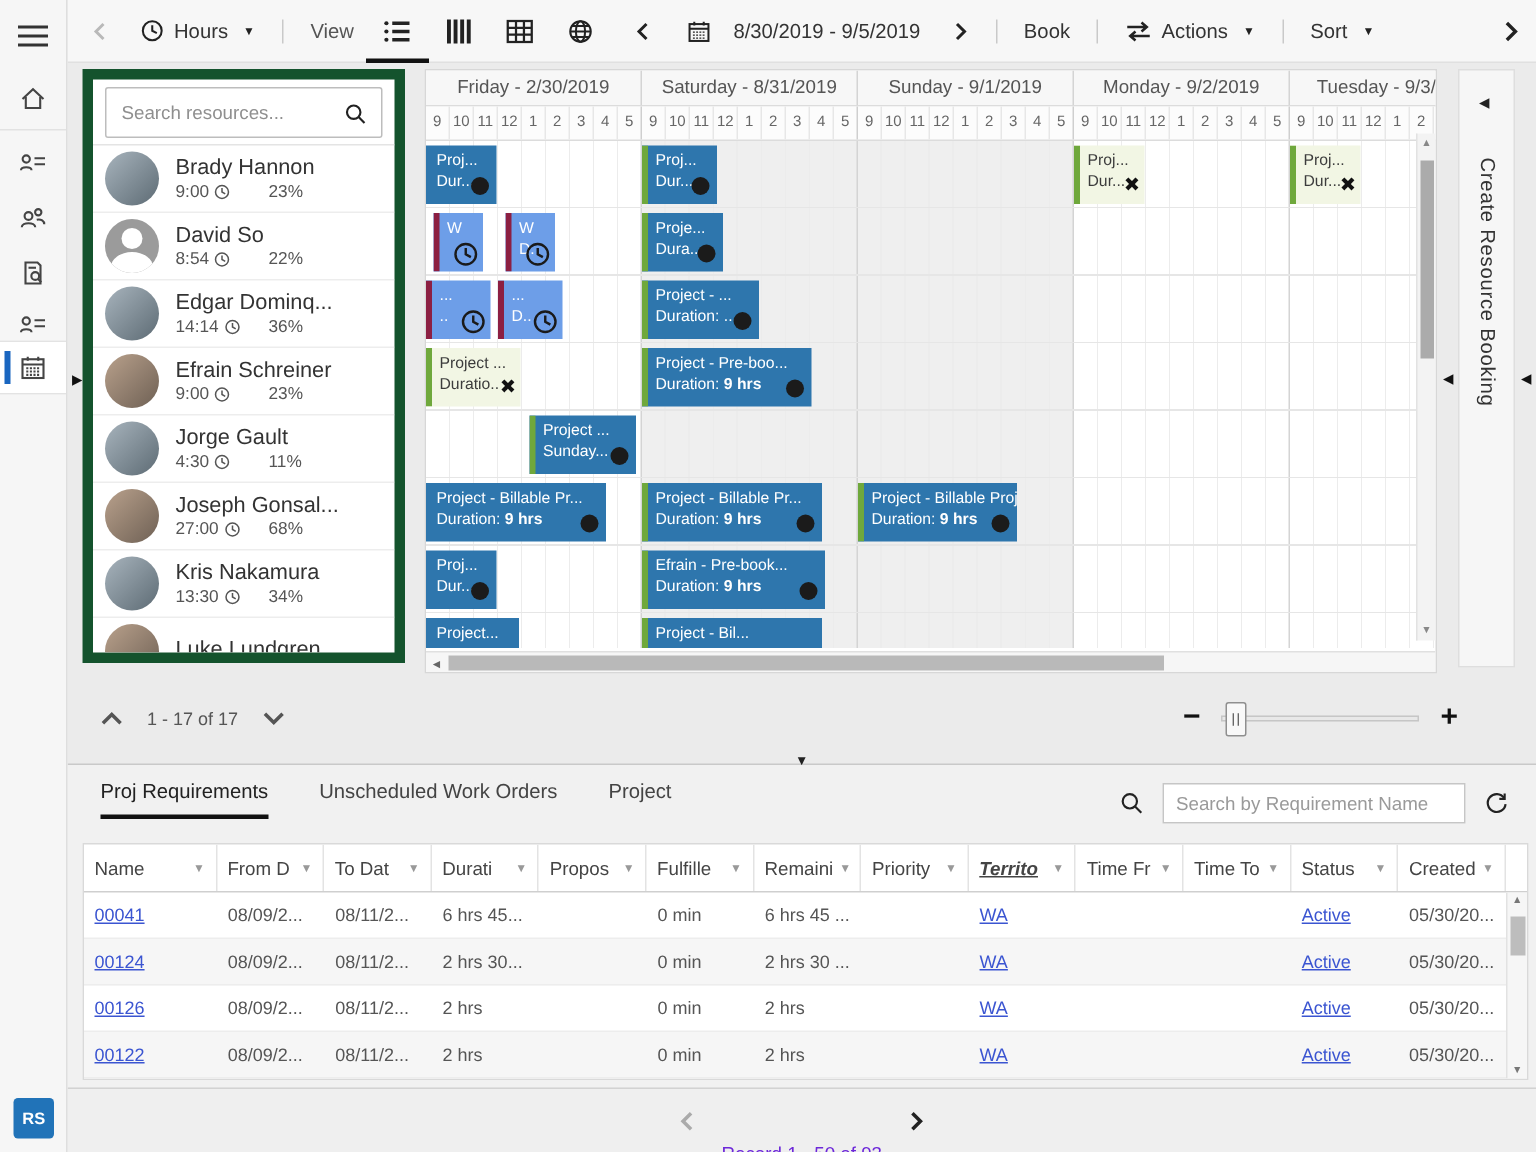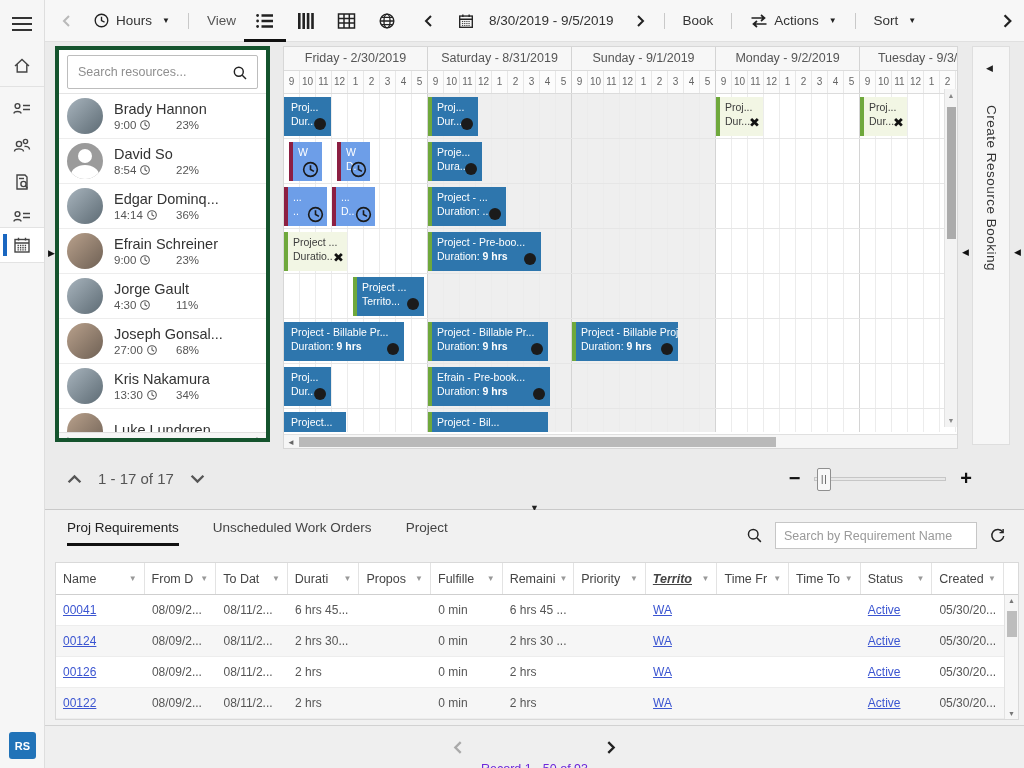--- a/index.html
+++ b/index.html
@@ -34,21 +34,21 @@
   .chev.dim svg { stroke:#b9b9b9; }
   .vicon { height:42px; display:flex; align-items:center; padding:0 11px; cursor:pointer; }
   .vicon svg { stroke:#222; fill:none; stroke-width:1.5; }
   .vicon.active { border-bottom:3px solid #111; padding-top:3px; }
   #tb-right-chev { position:absolute; right:10px; }
 
   
   #board { position:absolute; left:45px; top:42px; right:0; height:418px; background:#ebebeb; }
 
   #resources { position:absolute; left:10px; top:4px; width:215px; height:396px;
-               background:#fff; border:4px solid #14532d; overflow:hidden; }
+               background:#fff; border:7px solid #14532d; overflow:hidden; }
   #res-search-wrap { height:44px; border-bottom:1px solid #e4e4e4; padding:5px 8px; }
   #res-search { width:100%; height:34px; border:1px solid #bdbdbd; border-radius:2px;
                 font-size:12.5px; padding:0 30px 0 10px; color:#333; background:#fff;
                 font-family:"Liberation Sans",sans-serif; }
   #res-search::placeholder { color:#8f8f8f; }
   #res-search-icon { position:absolute; right:18px; top:15px; }
   #resource-list { height:338px; overflow:hidden; }
   .res-row { height:45px; display:flex; align-items:center; padding:0 8px;
              border-bottom:1px solid #ededed; cursor:pointer; }
   .avatar { width:36px; height:36px; border-radius:50%; margin-right:11px; flex:none;
@@ -116,21 +116,21 @@
   #create-tab { position:absolute; left:927px; top:4px; width:38px; height:399px; background:#f6f6f6;
                 border:1px solid #dedede; cursor:pointer; }
   #create-tab .tri { position:absolute; top:16px; left:13px; font-size:9px; color:#222; }
   #create-tab .vtext { position:absolute; top:58px; left:11px; writing-mode:vertical-rl;
                 font-size:13.5px; color:#333; letter-spacing:0.5px; white-space:nowrap; }
   .edge-arrow { position:absolute; font-size:9px; color:#111; cursor:pointer; }
 
   
   #board-footer { position:absolute; left:45px; top:460px; right:0; height:37px;
                   display:flex; align-items:center; background:#ebebeb; }
-  #res-pager { display:flex; align-items:center; gap:16px; margin-left:22px; font-size:15px; color:#555; }
+  #res-pager { display:flex; align-items:center; gap:16px; margin-left:22px; font-size:12px; color:#555; }
   #res-pager .chev svg { stroke:#555; }
   #zoom-ctrl { position:absolute; right:52px; display:flex; align-items:center; gap:14px; }
   #zoom-minus,#zoom-plus { font-size:20px; font-weight:bold; color:#111; cursor:pointer; }
   #zoom-track { width:132px; height:4px; background:#e8e8e8; border:1px solid #c6c6c6; position:relative; }
   #zoom-thumb { position:absolute; left:2px; top:-10px; width:14px; height:23px; background:#f8f8f8;
                 border:1px solid #8f8f8f; border-radius:2px; color:#444; font-size:9px;
                 display:flex; align-items:center; justify-content:center; letter-spacing:1px; cursor:pointer; }
   #panel-divider { position:absolute; left:45px; top:497px; right:0; height:13px;
                    border-bottom:1px solid #c9c9c9; text-align:center; }
   #panel-divider span { font-size:9px; color:#222; cursor:pointer; line-height:10px; }
@@ -621,21 +621,21 @@
         </div>
         <div class="booking steel has-edge" style="left: 144px; width: 113px; top: 138px;">
           <span class="edge green"></span>
           <span style="display: block;">Project - Pre-boo...</span>
           <span style="display: block;">Duration: <b>9 hrs</b></span>
           <span class="dot"></span>
         </div>
         <div class="booking steel has-edge" style="left: 69px; width: 71px; top: 183px;">
           <span class="edge green"></span>
           <span style="display: block;">Project ...</span>
-          <span style="display: block;">Territo...</span>
+          <span style="display: block;">Sunday...</span>
           <span class="dot"></span>
         </div>
         <div class="booking steel" style="left: 0px; width: 120px; top: 228px;">
           <span style="display: block;">Project - Billable Pr...</span>
           <span style="display: block;">Duration: <b>9 hrs</b></span>
           <span class="dot"></span>
         </div>
         <div class="booking steel has-edge" style="left: 144px; width: 120px; top: 228px;">
           <span class="edge green"></span>
           <span style="display: block;">Project - Billable Pr...</span>

